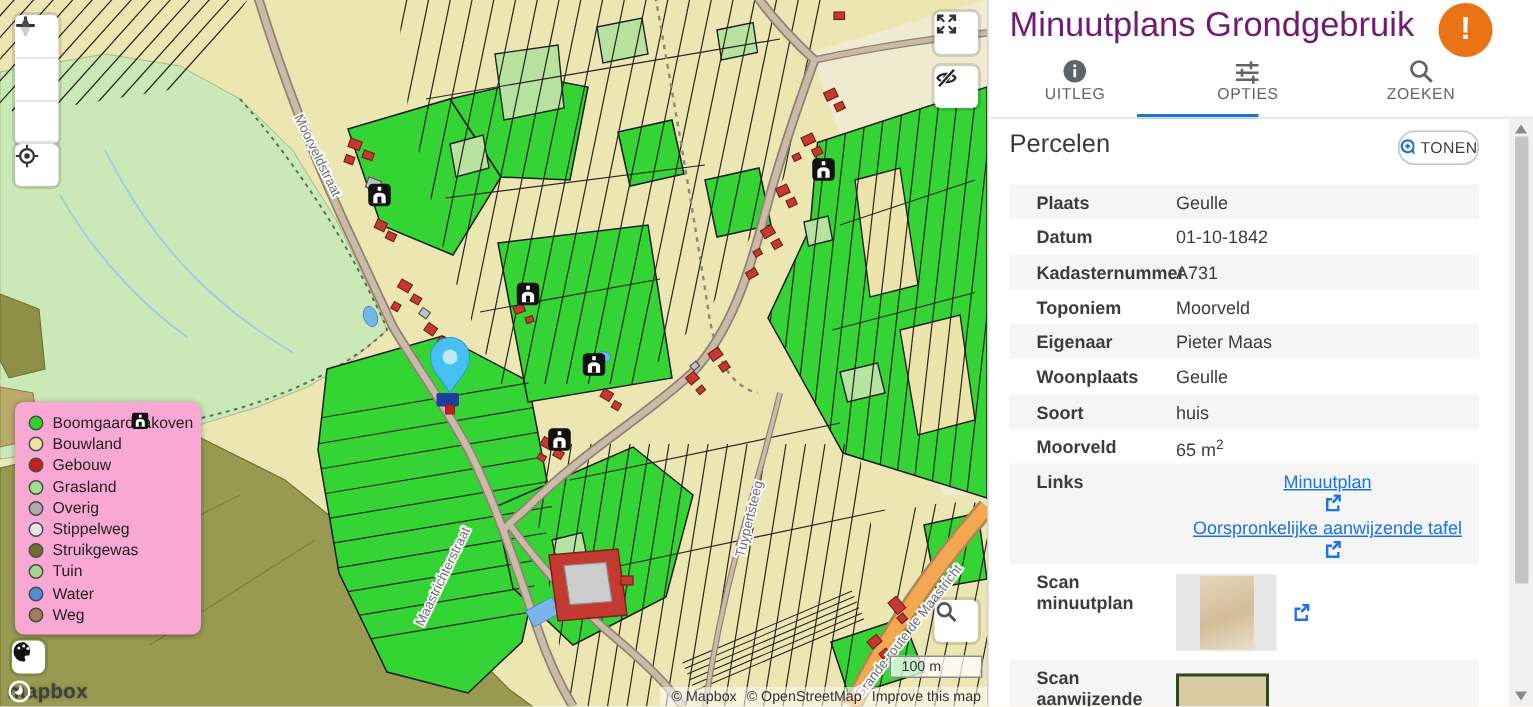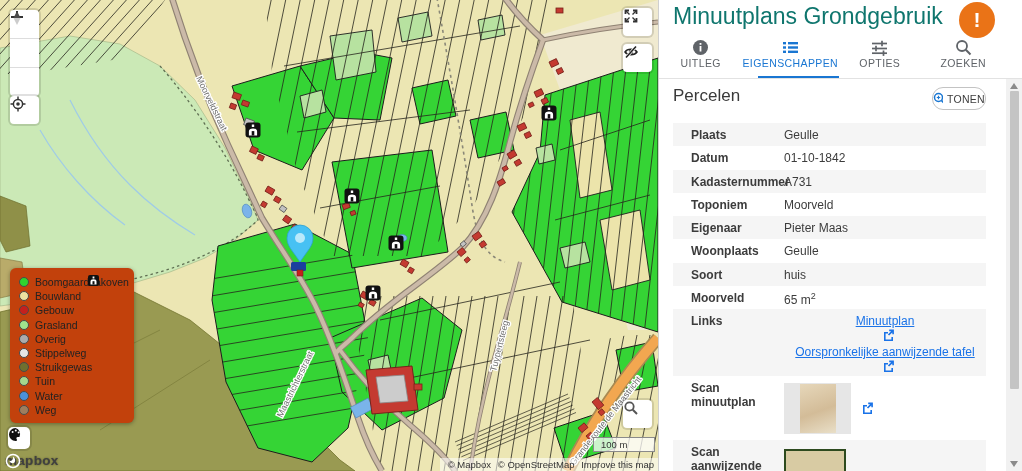--- a/index.html
+++ b/index.html
@@ -8,36 +8,36 @@
 
   
   #map{position:absolute;left:0;top:0;width:658px;height:471px;overflow:hidden;background:#ece6b3;}
   #map svg{position:absolute;left:0;top:0;}
   .mapbtn{position:absolute;background:#fff;border-radius:4px;
     box-shadow:0 0 0 2px rgba(0,0,0,.12);display:flex;align-items:center;justify-content:center;cursor:pointer;}
   #navgroup{position:absolute;left:10px;top:10px;width:29px;background:#fff;border-radius:4px;
     box-shadow:0 0 0 2px rgba(0,0,0,.12);}
   #navgroup .nbtn{width:29px;height:28px;display:flex;align-items:center;justify-content:center;border-bottom:1px solid #ddd;cursor:pointer;}
   #navgroup .nbtn:last-child{border-bottom:none;}
-  #legend{position:absolute;left:10px;top:268px;width:124px;height:155px;background:#c2410c;border-radius:6px;
+  #legend{position:absolute;left:10px;top:268px;width:124px;height:155px;background:#f9a8d4;border-radius:6px;
     box-shadow:0 1px 4px rgba(0,0,0,.35);padding:7px 0 0 9px;box-sizing:border-box;font-size:10.5px;color:#222;}
   .lrow{display:flex;align-items:center;height:14.2px;}
   .ldot{width:9px;height:9px;border-radius:50%;border:1.5px solid #4a4a4a;margin-right:6px;flex:none;box-sizing:border-box;
     width:10px;height:10px;}
   #legend-extra{position:absolute;left:78px;top:7px;display:flex;align-items:center;height:14.2px;}
   #scalebar{position:absolute;right:3px;bottom:19px;width:62px;height:15px;background:rgba(255,255,255,.75);
     border:1px solid #8a8a8a;font-size:9.5px;color:#333;line-height:14px;padding-left:7px;box-sizing:border-box;}
   #attrib{position:absolute;right:0;bottom:0;height:13px;background:rgba(255,255,255,.55);
     font-size:9.5px;color:#333;line-height:13px;padding:0 4px;white-space:nowrap;}
   #attrib span{margin-left:4px;}
   #mblogo{position:absolute;left:5px;bottom:3px;display:flex;align-items:center;color:#404040;font-size:13.5px;
     font-weight:bold;letter-spacing:.3px;text-shadow:0 0 2px rgba(0,0,0,.45);}
   
   #panel{position:absolute;left:658px;top:0;width:364px;height:471px;background:#fff;border-left:1px solid #cfcfcf;box-sizing:border-box;}
-  #ptitle{position:absolute;left:14px;top:3px;font-size:23px;color:#0f766e;}
+  #ptitle{position:absolute;left:14px;top:3px;font-size:23px;color:#701a75;}
   #alertbadge{position:absolute;left:300px;top:2px;width:36px;height:36px;border-radius:50%;background:#ea7317;
     color:#fff;font-weight:bold;font-size:21px;display:flex;align-items:center;justify-content:center;cursor:pointer;}
   #tabs{position:absolute;left:0;top:32px;width:346px;height:46px;display:flex;}
   .tab{flex:1;display:flex;flex-direction:column;align-items:center;justify-content:flex-start;padding-top:5px;
     font-size:10.5px;letter-spacing:.4px;color:#5f6368;cursor:pointer;}
   .tab .ticon{height:20px;display:flex;align-items:center;}
   .tab.active{color:#1976d2;}
   #tabline{position:absolute;left:99px;top:76px;width:81px;height:2.5px;background:#1976d2;}
   #hdrdivider{position:absolute;left:0;top:78px;width:364px;height:1px;background:#e2e2e2;}
   #scrollarea{position:absolute;left:0;top:79px;width:339px;height:392px;overflow:hidden;}
@@ -492,33 +492,20 @@
       <div class="tab">
         <span class="ticon">
           <svg width="17" height="17">
               <circle cx="8.5" cy="8.5" r="7.5" fill="#5f6368"></circle>
               <rect x="7.6" y="7" width="1.8" height="5.5" fill="#fff"></rect>
               <rect x="7.6" y="4" width="1.8" height="1.8" fill="#fff"></rect>
             </svg>
         </span>
         <span>UITLEG</span>
       </div>
-      <div class="tab active">
-        <span class="ticon">
-          <svg width="17" height="17">
-            <rect x="1" y="3" width="3" height="2.4" fill="#1976d2"></rect>
-              <rect x="6" y="3" width="10" height="2.4" fill="#1976d2"></rect>
-            <rect x="1" y="7.3" width="3" height="2.4" fill="#1976d2"></rect>
-              <rect x="6" y="7.3" width="10" height="2.4" fill="#1976d2"></rect>
-            <rect x="1" y="11.6" width="3" height="2.4" fill="#1976d2"></rect>
-              <rect x="6" y="11.6" width="10" height="2.4" fill="#1976d2"></rect>
-          </svg>
-        </span>
-        <span>EIGENSCHAPPEN</span>
-      </div>
       <div class="tab">
         <span class="ticon">
           <svg width="17" height="17" stroke="#5f6368" stroke-width="1.7">
             <line x1="1" y1="4.5" x2="16" y2="4.5"></line>
               <line x1="11" y1="1.8" x2="11" y2="7.2"></line>
             <line x1="1" y1="9.5" x2="16" y2="9.5"></line>
               <line x1="5" y1="6.8" x2="5" y2="12.2"></line>
             <line x1="1" y1="14.2" x2="16" y2="14.2"></line>
               <line x1="12.5" y1="11.5" x2="12.5" y2="16.9"></line>
           </svg>

